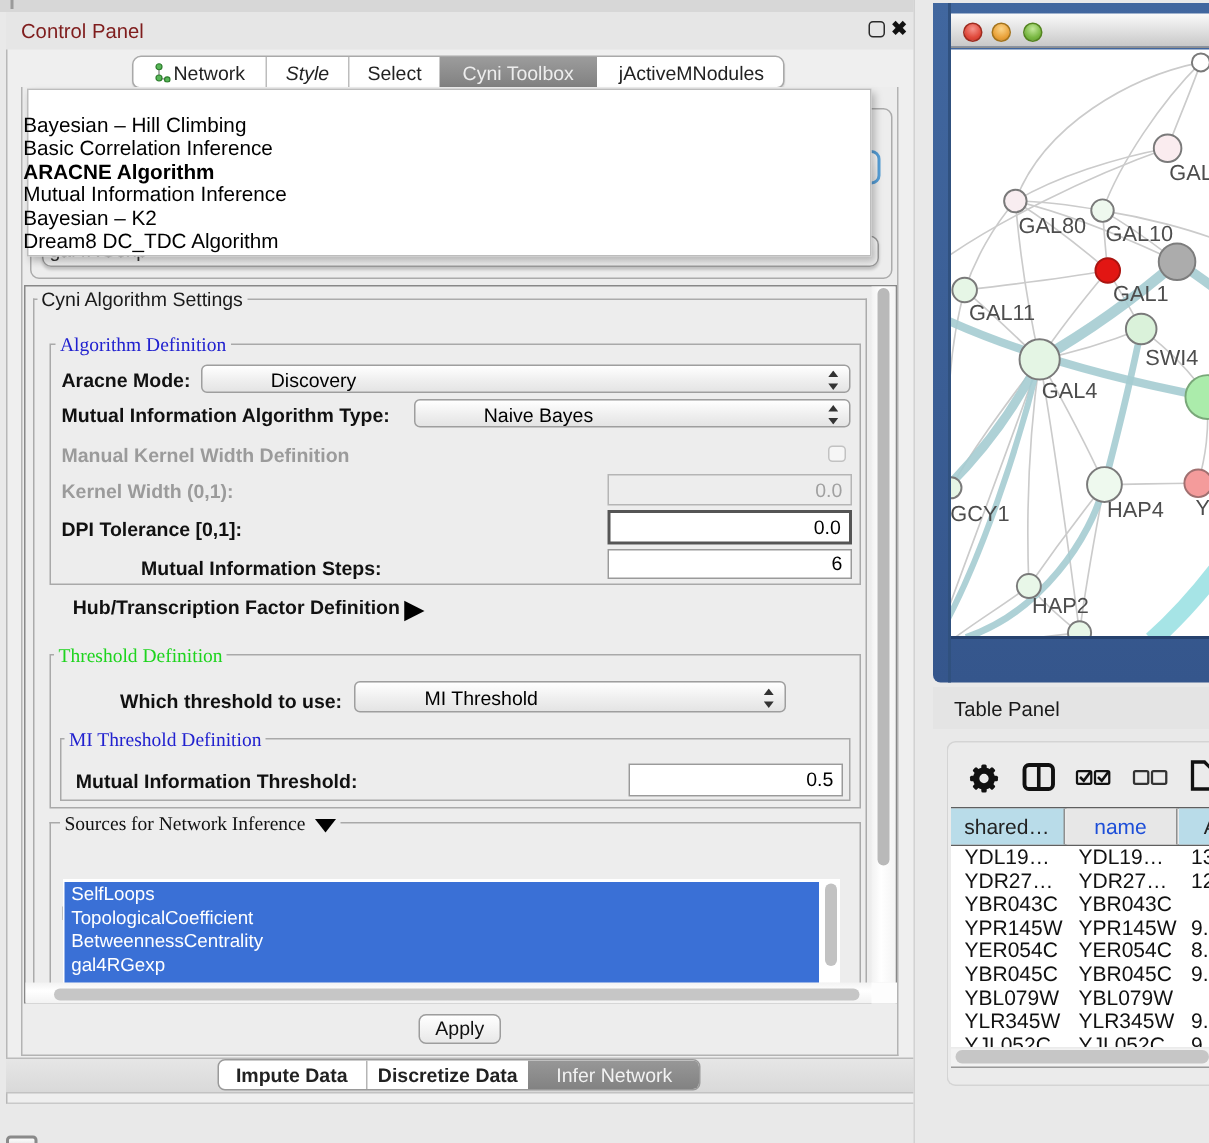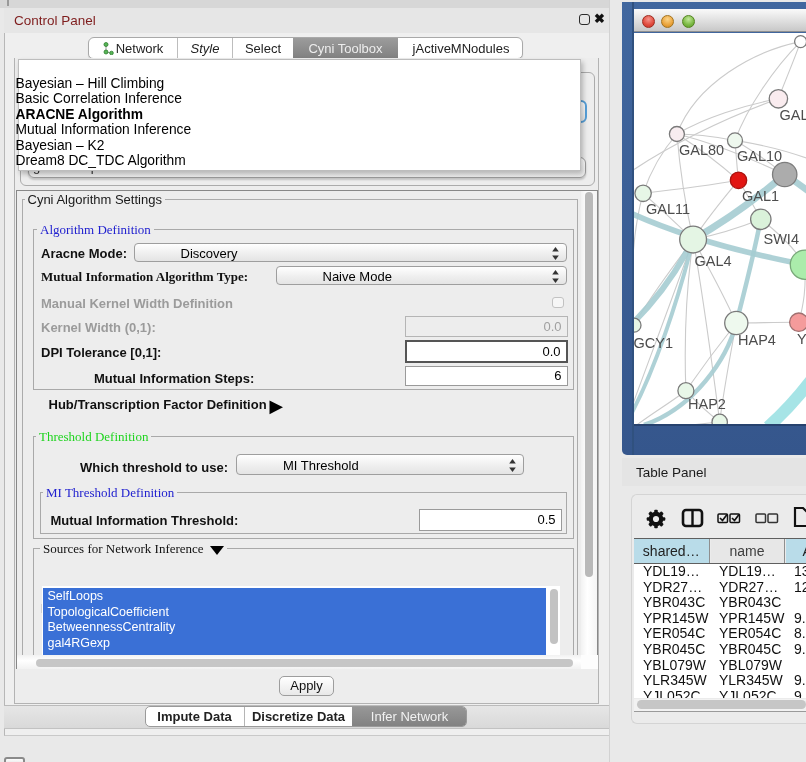--- a/index.html
+++ b/index.html
@@ -70,23 +70,23 @@
 
 <div class="abs b13" style="left:41px;top:246px;">Aracne Mode:</div>
 <div class="combo" style="left:133.5px;top:242.5px;width:433px;height:19px;">
     <span class="ct">Discovery</span>
     <svg class="carr" viewBox="0 0 7 13">
       <path d="M3.5 0 L6.8 4.4 L0.2 4.4 Z" fill="#333"></path>
       <path d="M3.5 13 L6.8 8.6 L0.2 8.6 Z" fill="#333"></path>
     </svg>
   </div>
 
-<div class="abs b13" style="left:41px;top:269px;font-family:Liberation Serif, serif;">Mutual Information Algorithm Type:</div>
+<div class="abs b13" style="left:41px;top:269px;">Mutual Information Algorithm Type:</div>
 <div class="combo" style="left:275.5px;top:265.5px;width:291px;height:19px;">
-    <span class="ct">Naive Mode</span>
+    <span class="ct">Naive Bayes</span>
     <svg class="carr" viewBox="0 0 7 13">
       <path d="M3.5 0 L6.8 4.4 L0.2 4.4 Z" fill="#333"></path>
       <path d="M3.5 13 L6.8 8.6 L0.2 8.6 Z" fill="#333"></path>
     </svg>
   </div>
 
 <div class="abs b13" style="left:41px;top:296px;color:#9b9b9b;">Manual Kernel Width Definition</div>
 <div class="abs" style="left:551.5px;top:297px;width:12.5px;height:10.5px;background:#f6f6f6;border:1px solid #c2c2c2;border-radius:3px;"></div>
 
 <div class="abs b13" style="left:41px;top:320px;color:#9b9b9b;">Kernel Width (0,1):</div>
@@ -253,21 +253,21 @@
       </g>
       <g stroke="#333" fill="none" stroke-width="1.5">
         <rect x="125" y="20" width="9.5" height="8.5" rx="1"></rect>
         <rect x="137" y="20" width="9.5" height="8.5" rx="1"></rect>
       </g>
       <path d="M164 14 h8 l5 5 v13 h-13 z" fill="none" stroke="#111" stroke-width="2.2"></path>
     </svg></div>
 
 <div class="abs" style="left:634px;top:538px;width:172px;height:26px;border-top:1px solid #5f5f5f;border-bottom:1px solid #5f5f5f;">
   <div style="position:absolute;left:0;top:0;width:75.5px;height:24px;background:#b9dce9;border-right:1px solid #8f8f8f;text-align:center;font-size:14px;color:#222;line-height:24px;">shared…</div>
-  <div style="position:absolute;left:76.5px;top:0;width:74px;height:24px;background:#e7e7e7;border-right:1px solid #8f8f8f;text-align:center;font-size:14px;color:#404040;line-height:24px;">name</div>
+  <div style="position:absolute;left:76.5px;top:0;width:74px;height:24px;background:#e7e7e7;border-right:1px solid #8f8f8f;text-align:center;font-size:14px;color:#1d4ed8;line-height:24px;">name</div>
   <div style="position:absolute;left:151.5px;top:0;width:21px;height:24px;background:#b9dce9;overflow:hidden;">
       <span style="position:absolute;left:17px;font-size:14px;color:#222;line-height:24px;">Aver</span>
     </div>
 </div>
 <div class="abs" style="left:634px;top:564px;width:190px;height:134px;background:#fff;overflow:hidden;">
   <div style="position:absolute;left:9px;top:0;font-size:14px;color:#111;line-height:15.6px;">YDL19…<br>YDR27…<br>YBR043C<br>YPR145W<br>YER054C<br>YBR045C<br>YBL079W<br>YLR345W<br>YJL052C</div>
   <div style="position:absolute;left:85px;top:0;font-size:14px;color:#111;line-height:15.6px;">YDL19…<br>YDR27…<br>YBR043C<br>YPR145W<br>YER054C<br>YBR045C<br>YBL079W<br>YLR345W<br>YJL052C</div>
   <div style="position:absolute;left:160px;top:0;font-size:14px;color:#111;line-height:15.6px;">13.<br>12.<br>&nbsp;<br>9.1<br>8.4<br>9.1<br>&nbsp;<br>9.3<br>9.</div>
 </div>
 

